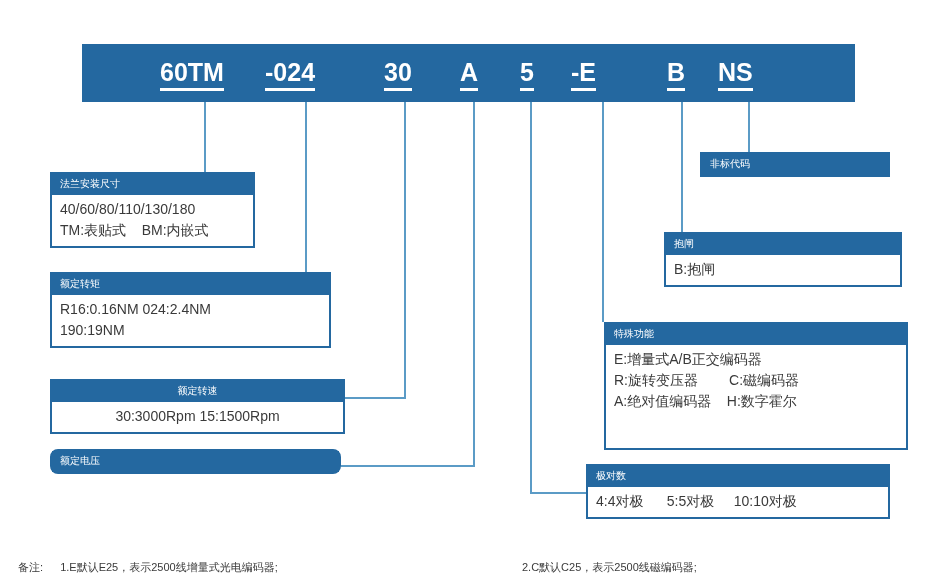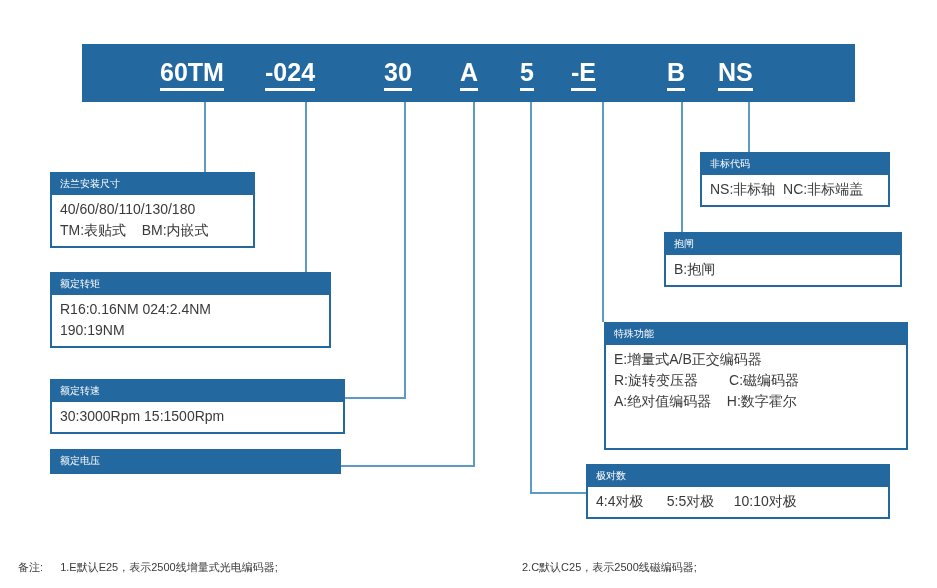--- a/index.html
+++ b/index.html
@@ -153,36 +153,33 @@
   </div>
 
   <div class="box" style="left:50px; top:255px; width:281px;">
     <div class="box-title">额定转矩</div>
     <div class="box-body">
       <div class="ln">R16:0.16NM 024:2.4NM</div>
       <div class="ln">190:19NM</div>
     </div>
   </div>
 
-  <div class="box" style="left:50px; top:362px; width:295px;">
+  <div class="box" style="left:50px; top:362px; width:295px;text-align:center;">
     <div class="box-title">额定转速</div>
     <div class="box-body">
       <div class="ln">30:3000Rpm 15:1500Rpm</div>
     </div>
   </div>
 
-  <div class="box" style="left:50px; top:432px; width:291px;">
+  <div class="box" style="left:50px; top:432px; width:291px;border-radius:8px;">
     <div class="box-title">额定电压</div>
   </div>
 
   <div class="box" style="left:700px; top:135px; width:190px;">
     <div class="box-title">非标代码</div>
-    <div class="box-body">
-      <div class="ln">NS:非标轴  NC:非标端盖</div>
-    </div>
   </div>
 
   <div class="box" style="left:652px; top:215px; width:238px;margin-left:12px;">
     <div class="box-title">抱闸</div>
     <div class="box-body">
       <div class="ln">B:抱闸</div>
     </div>
   </div>
 
   <div class="box" style="left:586px; top:305px; width:304px; height:128px;margin-left:18px;">

